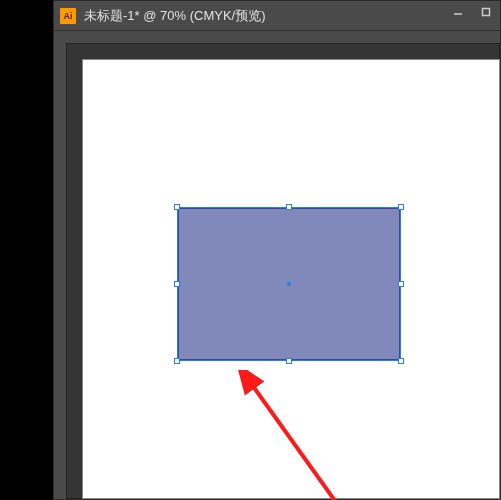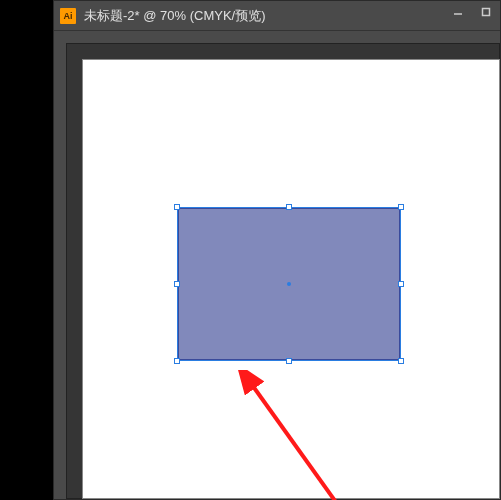--- a/index.html
+++ b/index.html
@@ -129,21 +129,21 @@
     top: 310px;
     pointer-events: none;
   }
 </style>
 </head>
 <body>
 
 <div class="outer-frame">
   <div class="title-bar">
     <div class="app-icon">Ai</div>
-    <div class="title-text">未标题-2* @ 70% (CMYK/预览)</div>
+    <div class="title-text">未标题-1* @ 70% (CMYK/预览)</div>
     <div class="window-controls">
       <div class="win-btn">
         <svg width="10" height="10" viewBox="0 0 10 10">
             <line x1="1" y1="7" x2="9" y2="7" stroke="#ccc" stroke-width="1.5"></line>
           </svg>
       </div>
       <div class="win-btn">
         <svg width="10" height="10" viewBox="0 0 10 10">
             <rect x="1.5" y="1.5" width="7" height="7" fill="none" stroke="#ccc" stroke-width="1.5"></rect>
           </svg>

